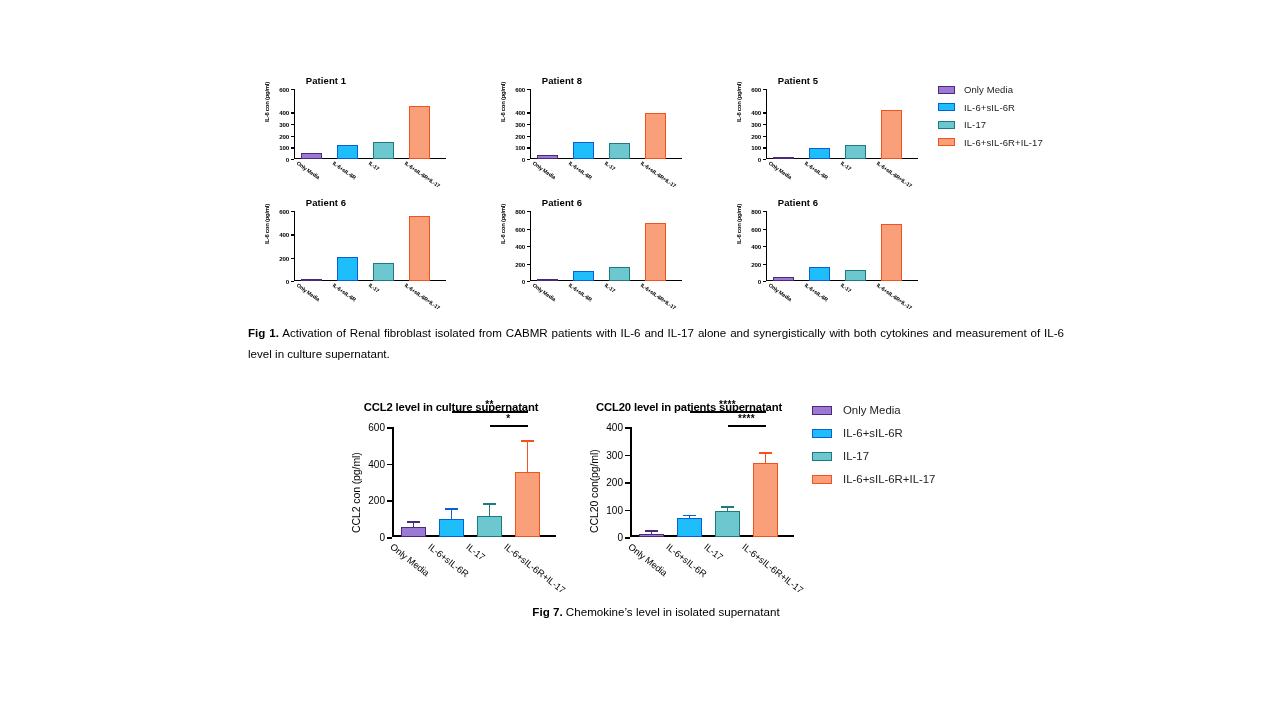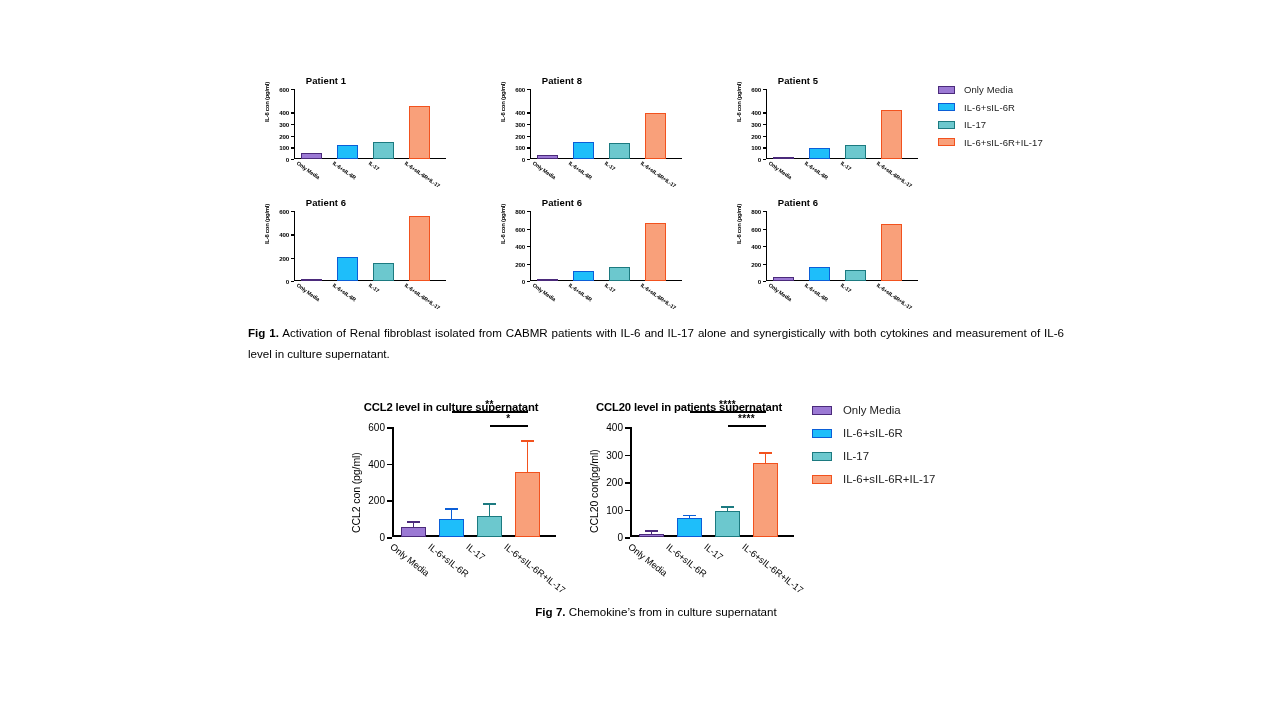--- a/index.html
+++ b/index.html
@@ -408,16 +408,16 @@
         <span class="lg2-swatch" style="background: rgb(108, 200, 206); border-color: rgb(28, 122, 128);"></span>
         <span class="lg2-text">IL-17</span>
       </div>
       <div class="lg2-row">
         <span class="lg2-swatch" style="background: rgb(249, 160, 122); border-color: rgb(242, 82, 30);"></span>
         <span class="lg2-text">IL-6+sIL-6R+IL-17</span>
       </div>
     </div>
 
   <div id="cap2">
-    <b>Fig 7.</b><span> Chemokine’s from in culture supernatant</span>
+    <b>Fig 7.</b><span> Chemokine’s level in isolated supernatant</span>
   </div>
 
 </div>
 
 </body></html>

